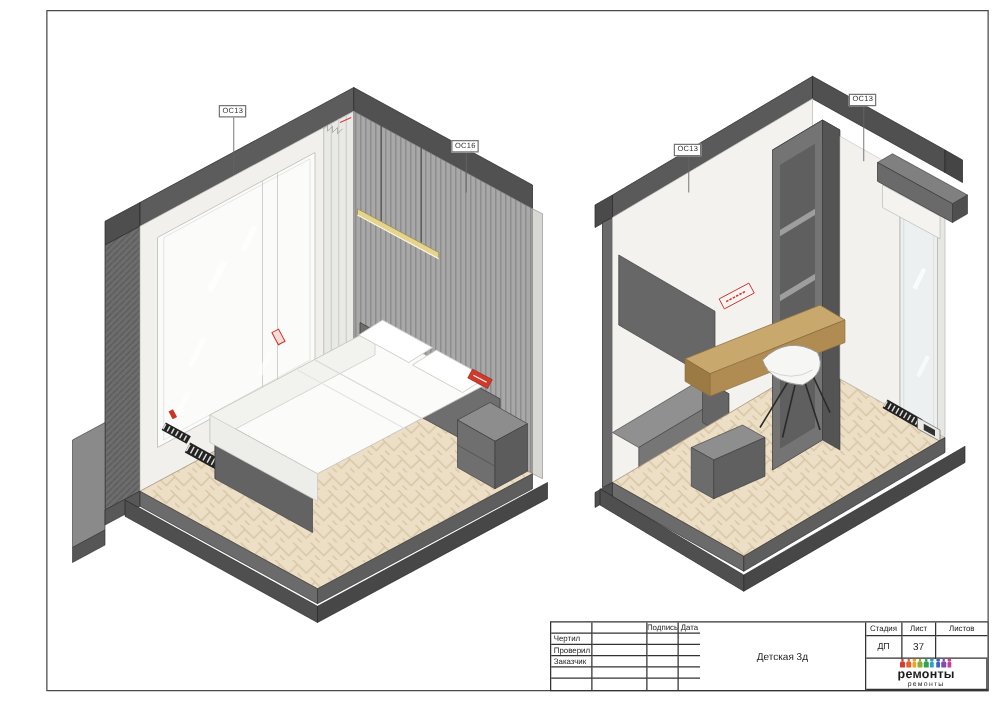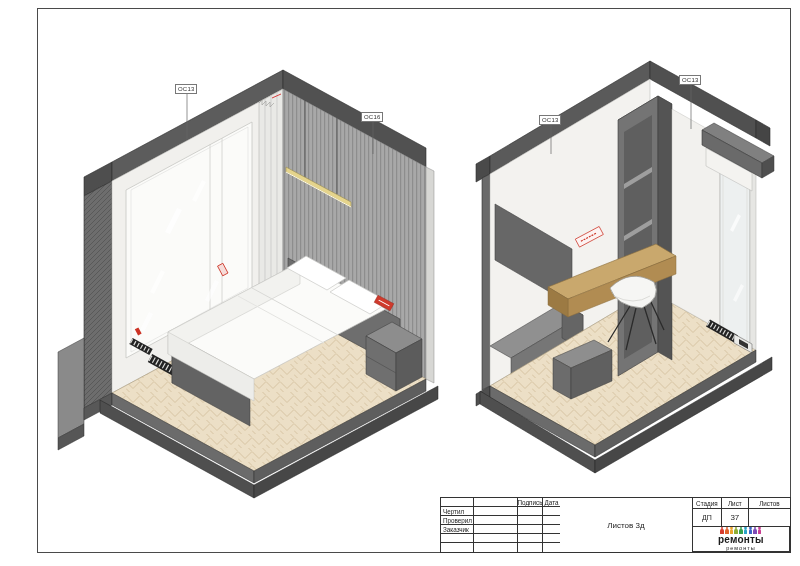--- a/index.html
+++ b/index.html
@@ -277,21 +277,21 @@
       <div class="c"></div>
       <div class="c"></div>
       <div class="c" style="border-right:none;"></div>
 
       <div class="c lastrow"></div>
       <div class="c lastrow"></div>
       <div class="c lastrow"></div>
       <div class="c lastrow" style="border-right:none;"></div>
     </div>
 
-    <div class="tb-mid">Листов 3д</div>
+    <div class="tb-mid">Детская 3д</div>
 
     <div class="tb-right">
       <div class="c">Стадия</div>
       <div class="c">Лист</div>
       <div class="c nr">Листов</div>
 
       <div class="c stage-val">ДП</div>
       <div class="c sheet-val">37</div>
       <div class="c nr"></div>
 

